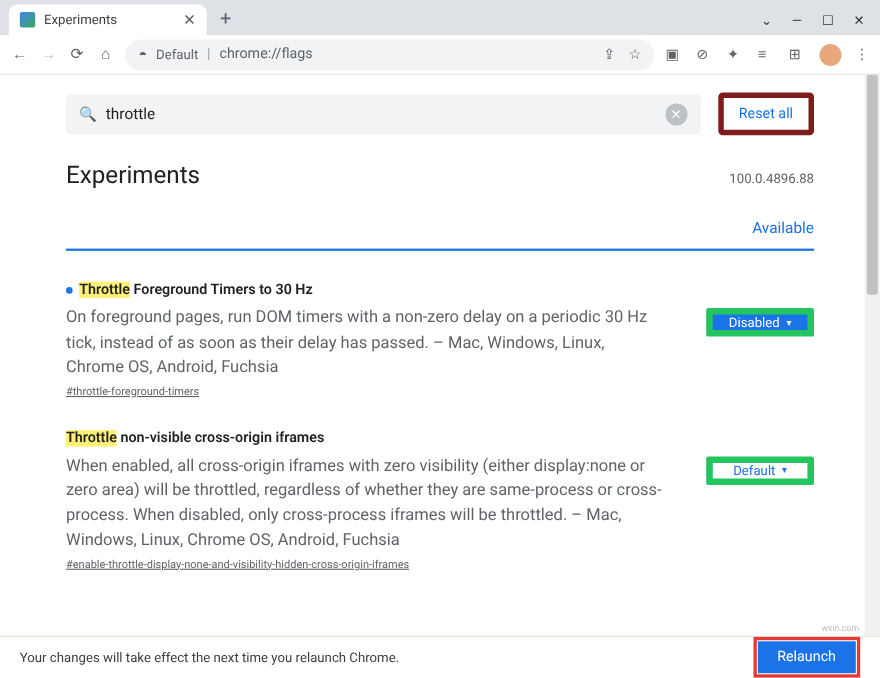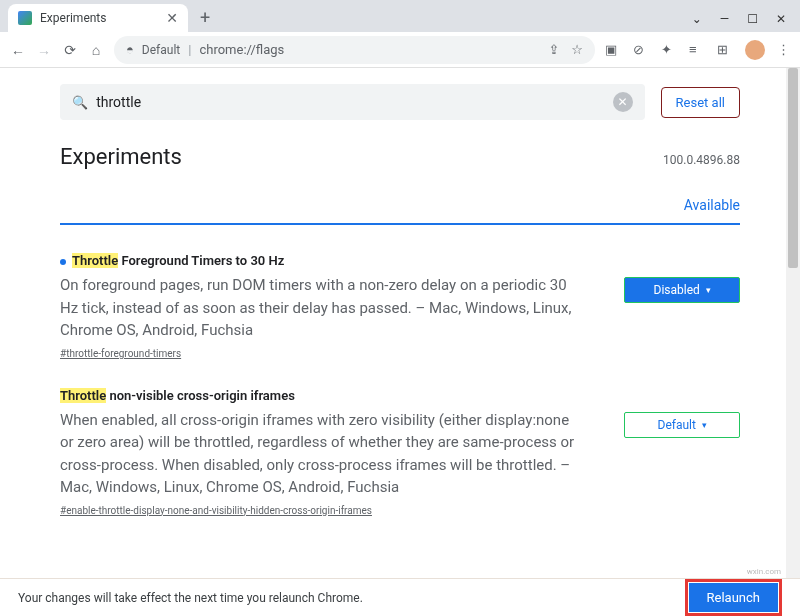--- a/index.html
+++ b/index.html
@@ -22,36 +22,36 @@
     .ob-right { margin-left:auto; display:flex; gap:12px; align-items:center; color:#5f6368 }
     .tb-right { display:flex; gap:12px; align-items:center; color:#5f6368 }
     .ext-icon { width:16px; height:16px; display:inline-block }
     .avatar { width:20px; height:20px; border-radius:50%; background:#e8a87c }
     .content { position:absolute; top:68px; left:0; right:0; bottom:38px; overflow:hidden; background:#fff }
     .inner { max-width:680px; margin:0 auto; padding-top:16px }
     .top-row { display:flex; align-items:center; gap:16px }
     .search-box { flex:1; display:flex; align-items:center; background:#f1f3f4; height:36px; border-radius:4px; padding:0 12px; gap:8px }
     .search-box input { flex:1; border:none; background:transparent; outline:none; font-size:14px; color:#202124 }
     .clear-btn { width:20px; height:20px; border-radius:50%; background:#bdc1c6; color:#fff; display:flex; align-items:center; justify-content:center; font-size:12px }
-    .reset-btn { border:1px solid #7f1d1d; background:#fff; color:#1a73e8; font-size:13px; padding:7px 14px; border-radius:4px }
+    .reset-btn { border:5px solid #7f1d1d; background:#fff; color:#1a73e8; font-size:13px; padding:7px 14px; border-radius:4px }
     .head-row { display:flex; align-items:baseline; justify-content:space-between; margin-top:24px }
     .head-row h1 { font-size:22px; font-weight:400; color:#202124 }
     .version { font-size:12px; color:#5f6368 }
     .tabs { display:flex; margin-top:18px; border-bottom:1px solid #dadce0 }
     .tab-btn { flex:1; text-align:right; padding:10px 0; font-size:14px; color:#5f6368 }
     .tab-btn.active { color:#1a73e8; border-bottom:2px solid #1a73e8; margin-bottom:-1px }
     .experiment { display:flex; margin-top:28px; gap:39px }
     .exp-left { flex:1 }
     .exp-title { font-size:13px; font-weight:600; color:#202124 }
     .dot { width:6px; height:6px; background:#1a73e8; border-radius:50%; display:inline-block; margin-right:6px; vertical-align:middle }
     .hl { background:#fff176 }
     .exp-desc { font-size:15px; color:#5f6368; margin-top:6px; line-height:1.5 }
     .exp-anchor { font-size:10px; color:#5f6368; text-decoration:underline; margin-top:6px; display:inline-block }
     .select-wrap { margin-top:24px }
-    .sel { width:116px; height:26px; font-size:12px; border:1px solid #22c55e; border-radius:2px; display:flex; align-items:center; justify-content:center; gap:6px; color:#1a73e8 }
+    .sel { width:98px; height:26px; font-size:12px; border:6px solid #22c55e; border-radius:2px; display:flex; align-items:center; justify-content:center; gap:6px; color:#1a73e8 }
     .sel.filled { background:#1a73e8; color:#fff }
     .chev { font-size:9px }
     .footer { position:absolute; left:0; right:0; bottom:0; height:38px; display:flex; align-items:center; padding:0 18px; border-top:1px solid #e8e0d8; background:#fff; font-size:12px; color:#3c4043 }
     .relaunch-wrap { margin-left:auto; border:3px solid #e53935; padding:1px }
     .relaunch { background:#1a73e8; color:#fff; font-size:13px; padding:7px 18px; border:none }
     .scrollbar-track { position:absolute; top:68px; right:0; width:14px; bottom:38px; background:#f1f1f1 }
     .scrollbar-thumb { position:absolute; top:0; left:2px; right:2px; height:200px; background:#c1c1c1; border-radius:2px }
     .watermark { position:absolute; right:19px; bottom:40px; font-size:8px; color:#bbb }
   </style>
 </head>

